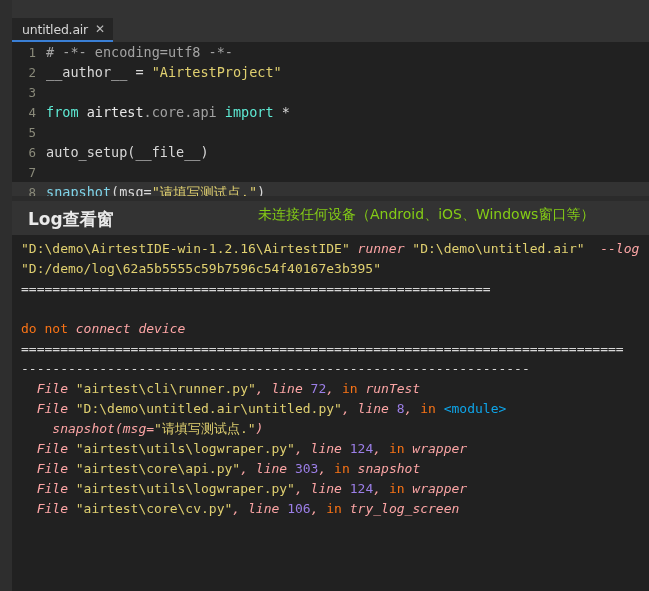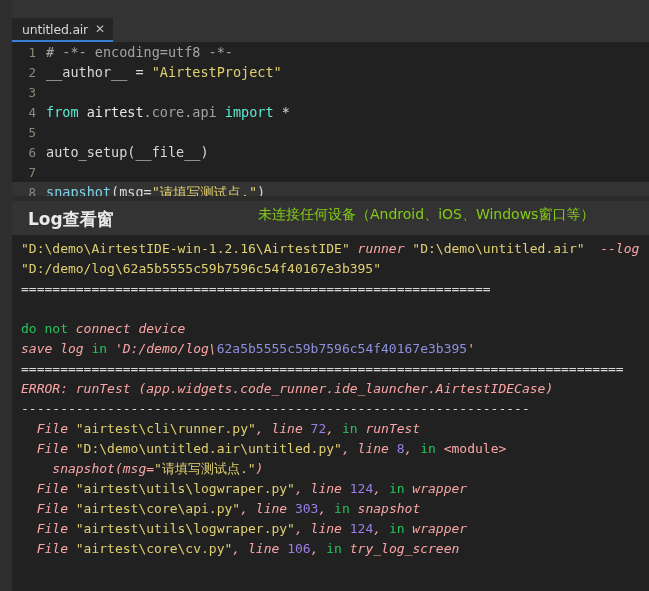--- a/index.html
+++ b/index.html
@@ -177,26 +177,26 @@
     white-space: pre;
     font-family: "DejaVu Sans Mono", monospace;
     font-size: 13px;
     color: #d8d8d8;
     padding-left: 9px;
   }
 
   
   .t-str   { color: #e0d070; }
   .t-plain { color: #fca5a5; font-style: italic; }
-  .t-pink  { color: #22c55e; }
+  .t-pink  { color: #f97316; }
   .t-num   { color: #9c7fe8; }
   .t-hash  { color: #8f8fe0; }
   .t-sep   { color: #d8d8d8; }
   .t-hl    { background: #ff2f92; color: #ffffff; }
-  .t-mod   { color: #fca5a5; }
+  .t-mod   { color: #0ea5e9; }
 </style>
 </head>
 <body>
 
 <div id="app">
 
   <div class="toolbar-strip">
     <div class="toolbar-left-edge"></div>
   </div>
 
@@ -226,23 +226,21 @@
     <span class="log-title">Log查看窗</span>
     <span class="log-warning">未连接任何设备（Android、iOS、Windows窗口等）</span>
   </div>
 
   <div class="log-body" id="logbody">
       <div class="log-line"><span class="t-str">"D:\demo\AirtestIDE-win-1.2.16\AirtestIDE"</span><span class="t-plain"> runner </span><span class="t-str">"D:\demo\untitled.air"</span><span class="t-plain">  --log</span></div>
       <div class="log-line"><span class="t-str">"D:/demo/log\62a5b5555c59b7596c54f40167e3b395"</span></div>
       <div class="log-line"><span class="t-sep">============================================================</span></div>
       <div class="log-line"><span class="t-plain"></span></div>
       <div class="log-line"><span class="t-pink">do not</span><span class="t-plain"> connect device</span></div>
-      <div class="log-line"><span class="t-plain">save log </span><span class="t-pink">in</span><span class="t-plain"> 'D:/demo/log\</span><span class="t-hash">62a5b5555c59b7596c54f40167e3b395</span><span class="t-plain">'</span></div>
       <div class="log-line"><span class="t-sep">=============================================================================</span></div>
-      <div class="log-line"><span class="t-plain">ERROR: runTest (app.widgets.code_runner.ide_launcher.AirtestIDECase)</span></div>
       <div class="log-line"><span class="t-sep">-----------------------------------------------------------------</span></div>
       <div class="log-line"><span class="t-plain">  File </span><span class="t-str">"airtest\cli\runner.py"</span><span class="t-plain">, line </span><span class="t-num">72</span><span class="t-plain">, </span><span class="t-pink">in</span><span class="t-plain"> runTest</span></div>
       <div class="log-line"><span class="t-plain">  File </span><span class="t-str">"D:\demo\untitled.air\untitled.py"</span><span class="t-plain">, line </span><span class="t-num">8</span><span class="t-plain">, </span><span class="t-pink">in</span><span class="t-plain"> </span><span class="t-mod">&lt;module&gt;</span></div>
       <div class="log-line"><span class="t-plain">    snapshot(msg=</span><span class="t-str">"请填写测试点."</span><span class="t-plain">)</span></div>
       <div class="log-line"><span class="t-plain">  File </span><span class="t-str">"airtest\utils\logwraper.py"</span><span class="t-plain">, line </span><span class="t-num">124</span><span class="t-plain">, </span><span class="t-pink">in</span><span class="t-plain"> wrapper</span></div>
       <div class="log-line"><span class="t-plain">  File </span><span class="t-str">"airtest\core\api.py"</span><span class="t-plain">, line </span><span class="t-num">303</span><span class="t-plain">, </span><span class="t-pink">in</span><span class="t-plain"> snapshot</span></div>
       <div class="log-line"><span class="t-plain">  File </span><span class="t-str">"airtest\utils\logwraper.py"</span><span class="t-plain">, line </span><span class="t-num">124</span><span class="t-plain">, </span><span class="t-pink">in</span><span class="t-plain"> wrapper</span></div>
       <div class="log-line"><span class="t-plain">  File </span><span class="t-str">"airtest\core\cv.py"</span><span class="t-plain">, line </span><span class="t-num">106</span><span class="t-plain">, </span><span class="t-pink">in</span><span class="t-plain"> try_log_screen</span></div>
     </div>
 

